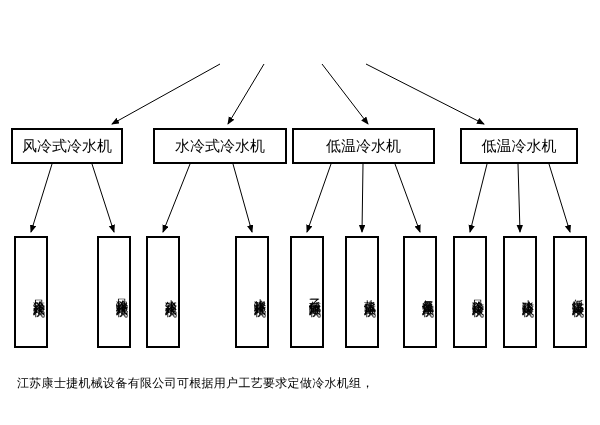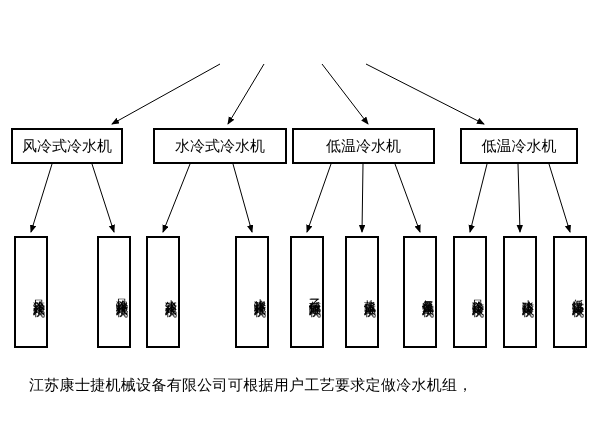--- a/index.html
+++ b/index.html
@@ -67,25 +67,24 @@
     letter-spacing: 1px;
     padding-top: 2px;
     align-items: flex-start;
     justify-content: center;
   }
   .footer {
     position: absolute;
     left: 17px;
     top: 374px;
     width: 566px;
-    font-size: 15px;
+    font-size: 12px;
     line-height: 1.55;
     color: #000000;
     letter-spacing: 0.3px;
-    margin-left: 12px;
   }
 </style>
 </head>
 <body>
 
 <div id="canvas">
 
   <svg class="edges" viewBox="0 0 600 425">
     <defs>
       <marker id="arrowhead" markerWidth="9" markerHeight="9" refX="7" refY="3.2" orient="auto" markerUnits="userSpaceOnUse">

